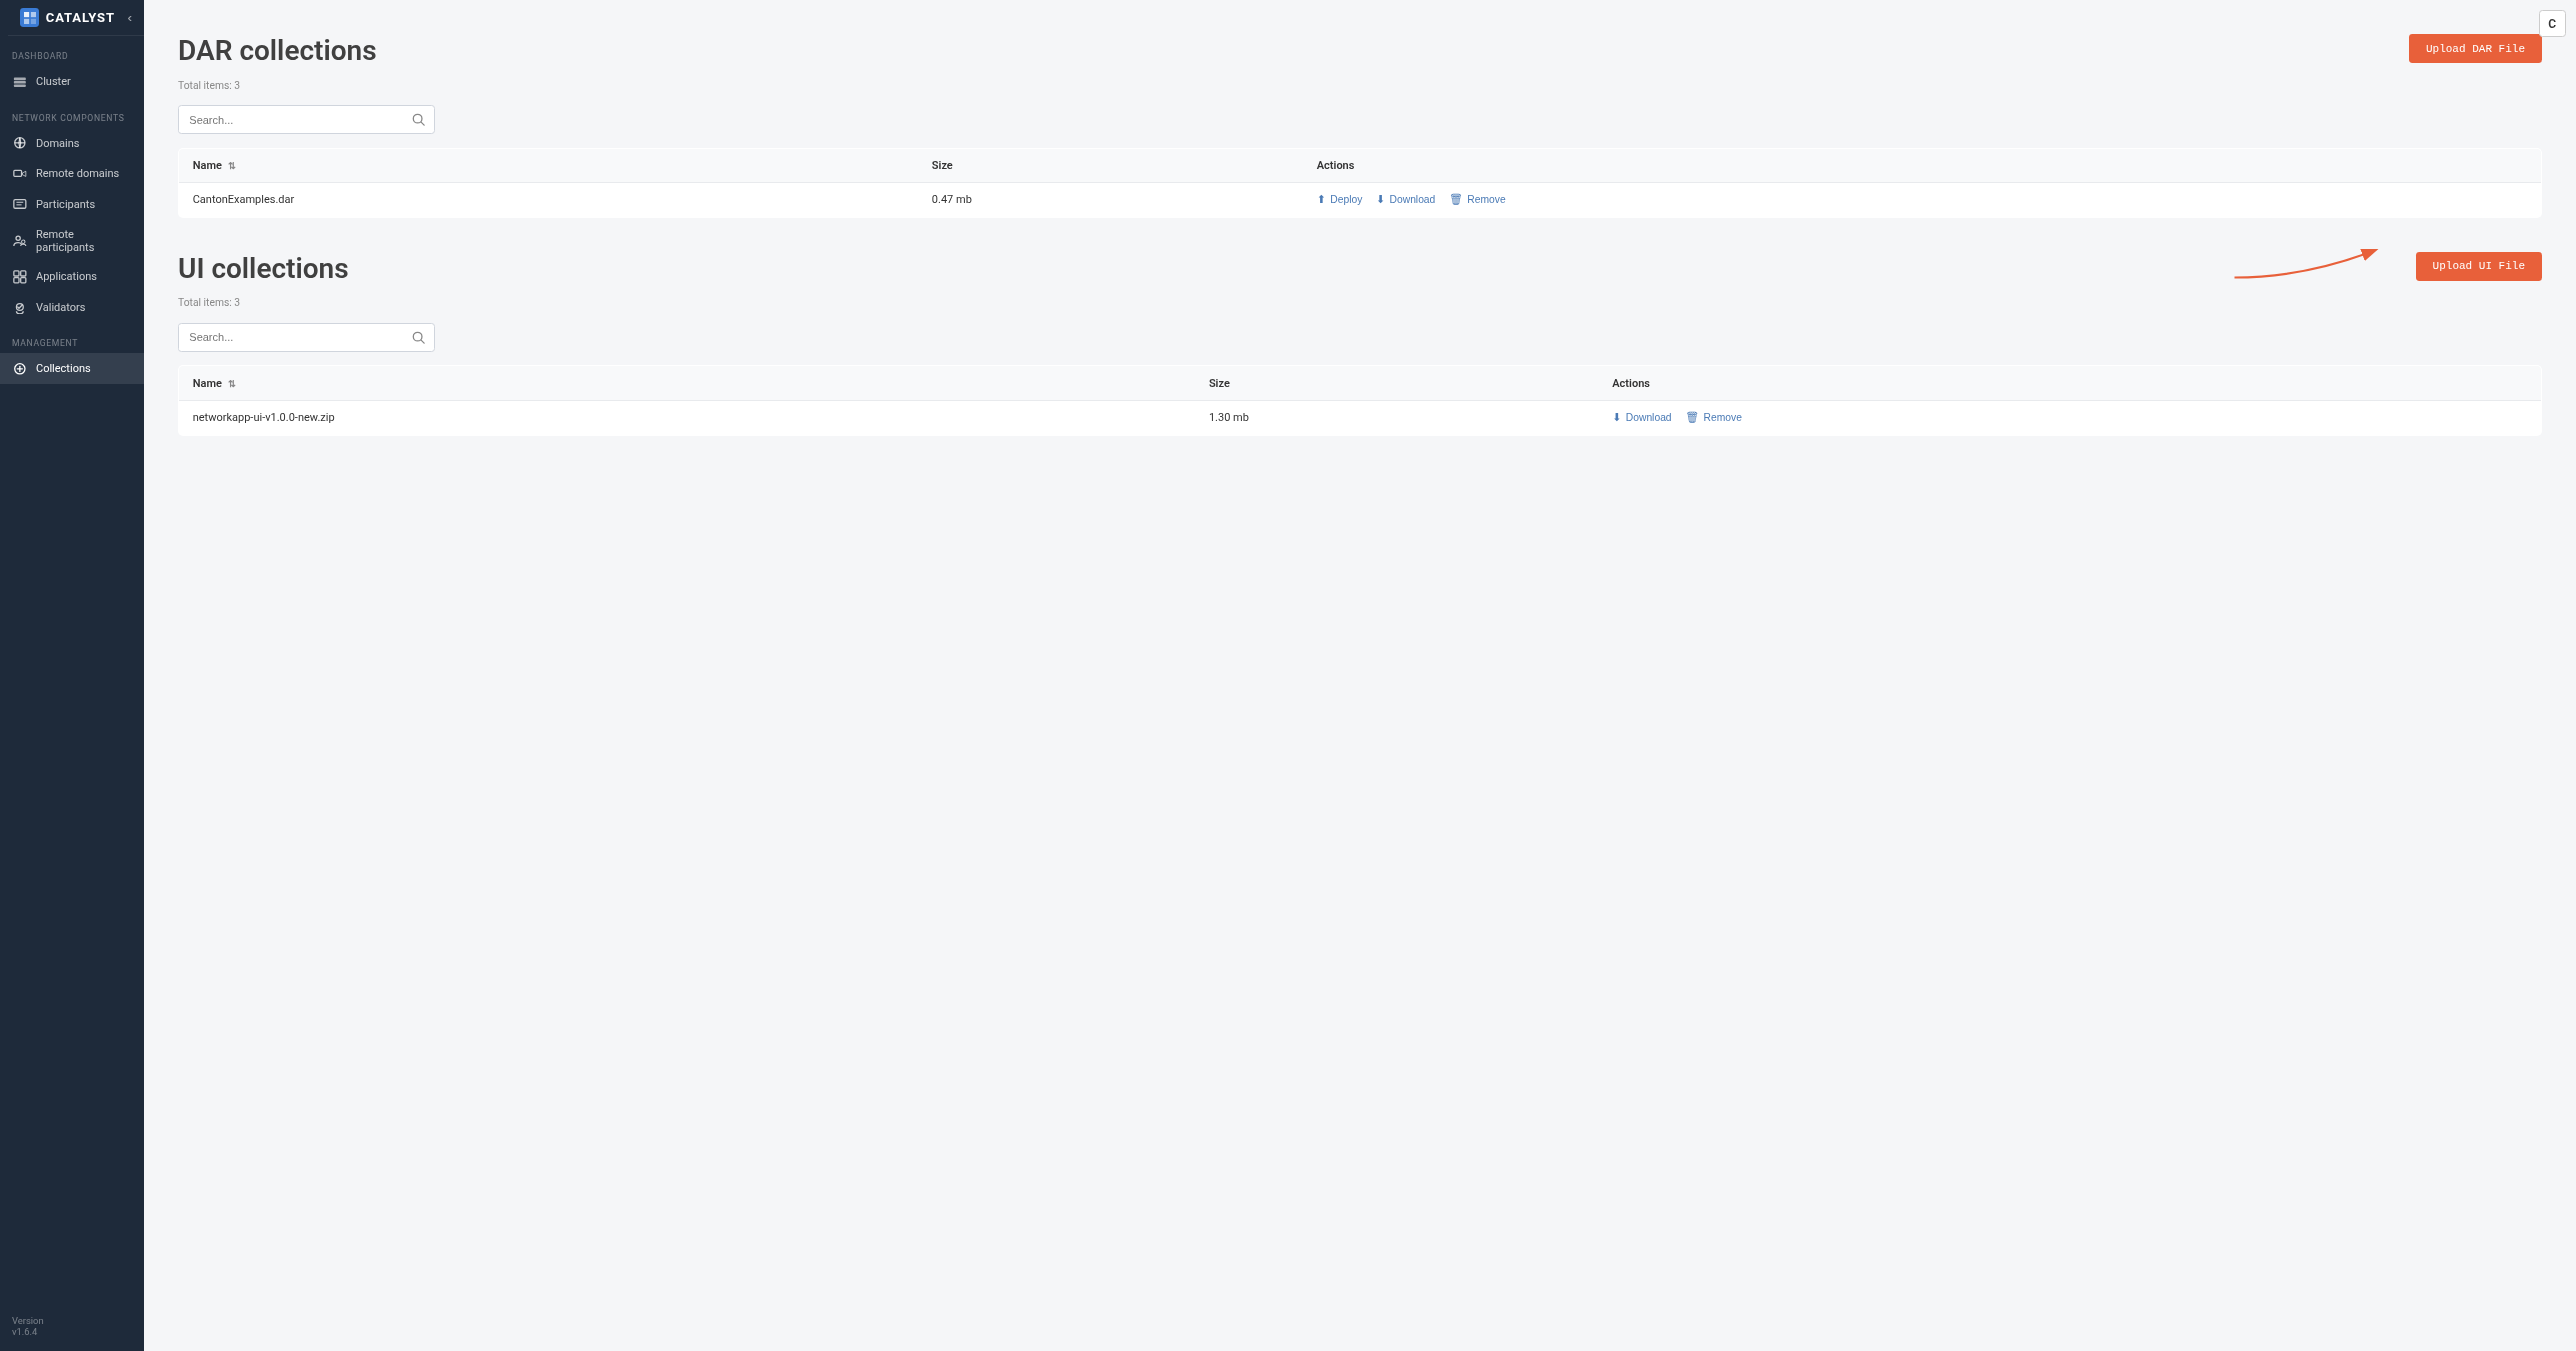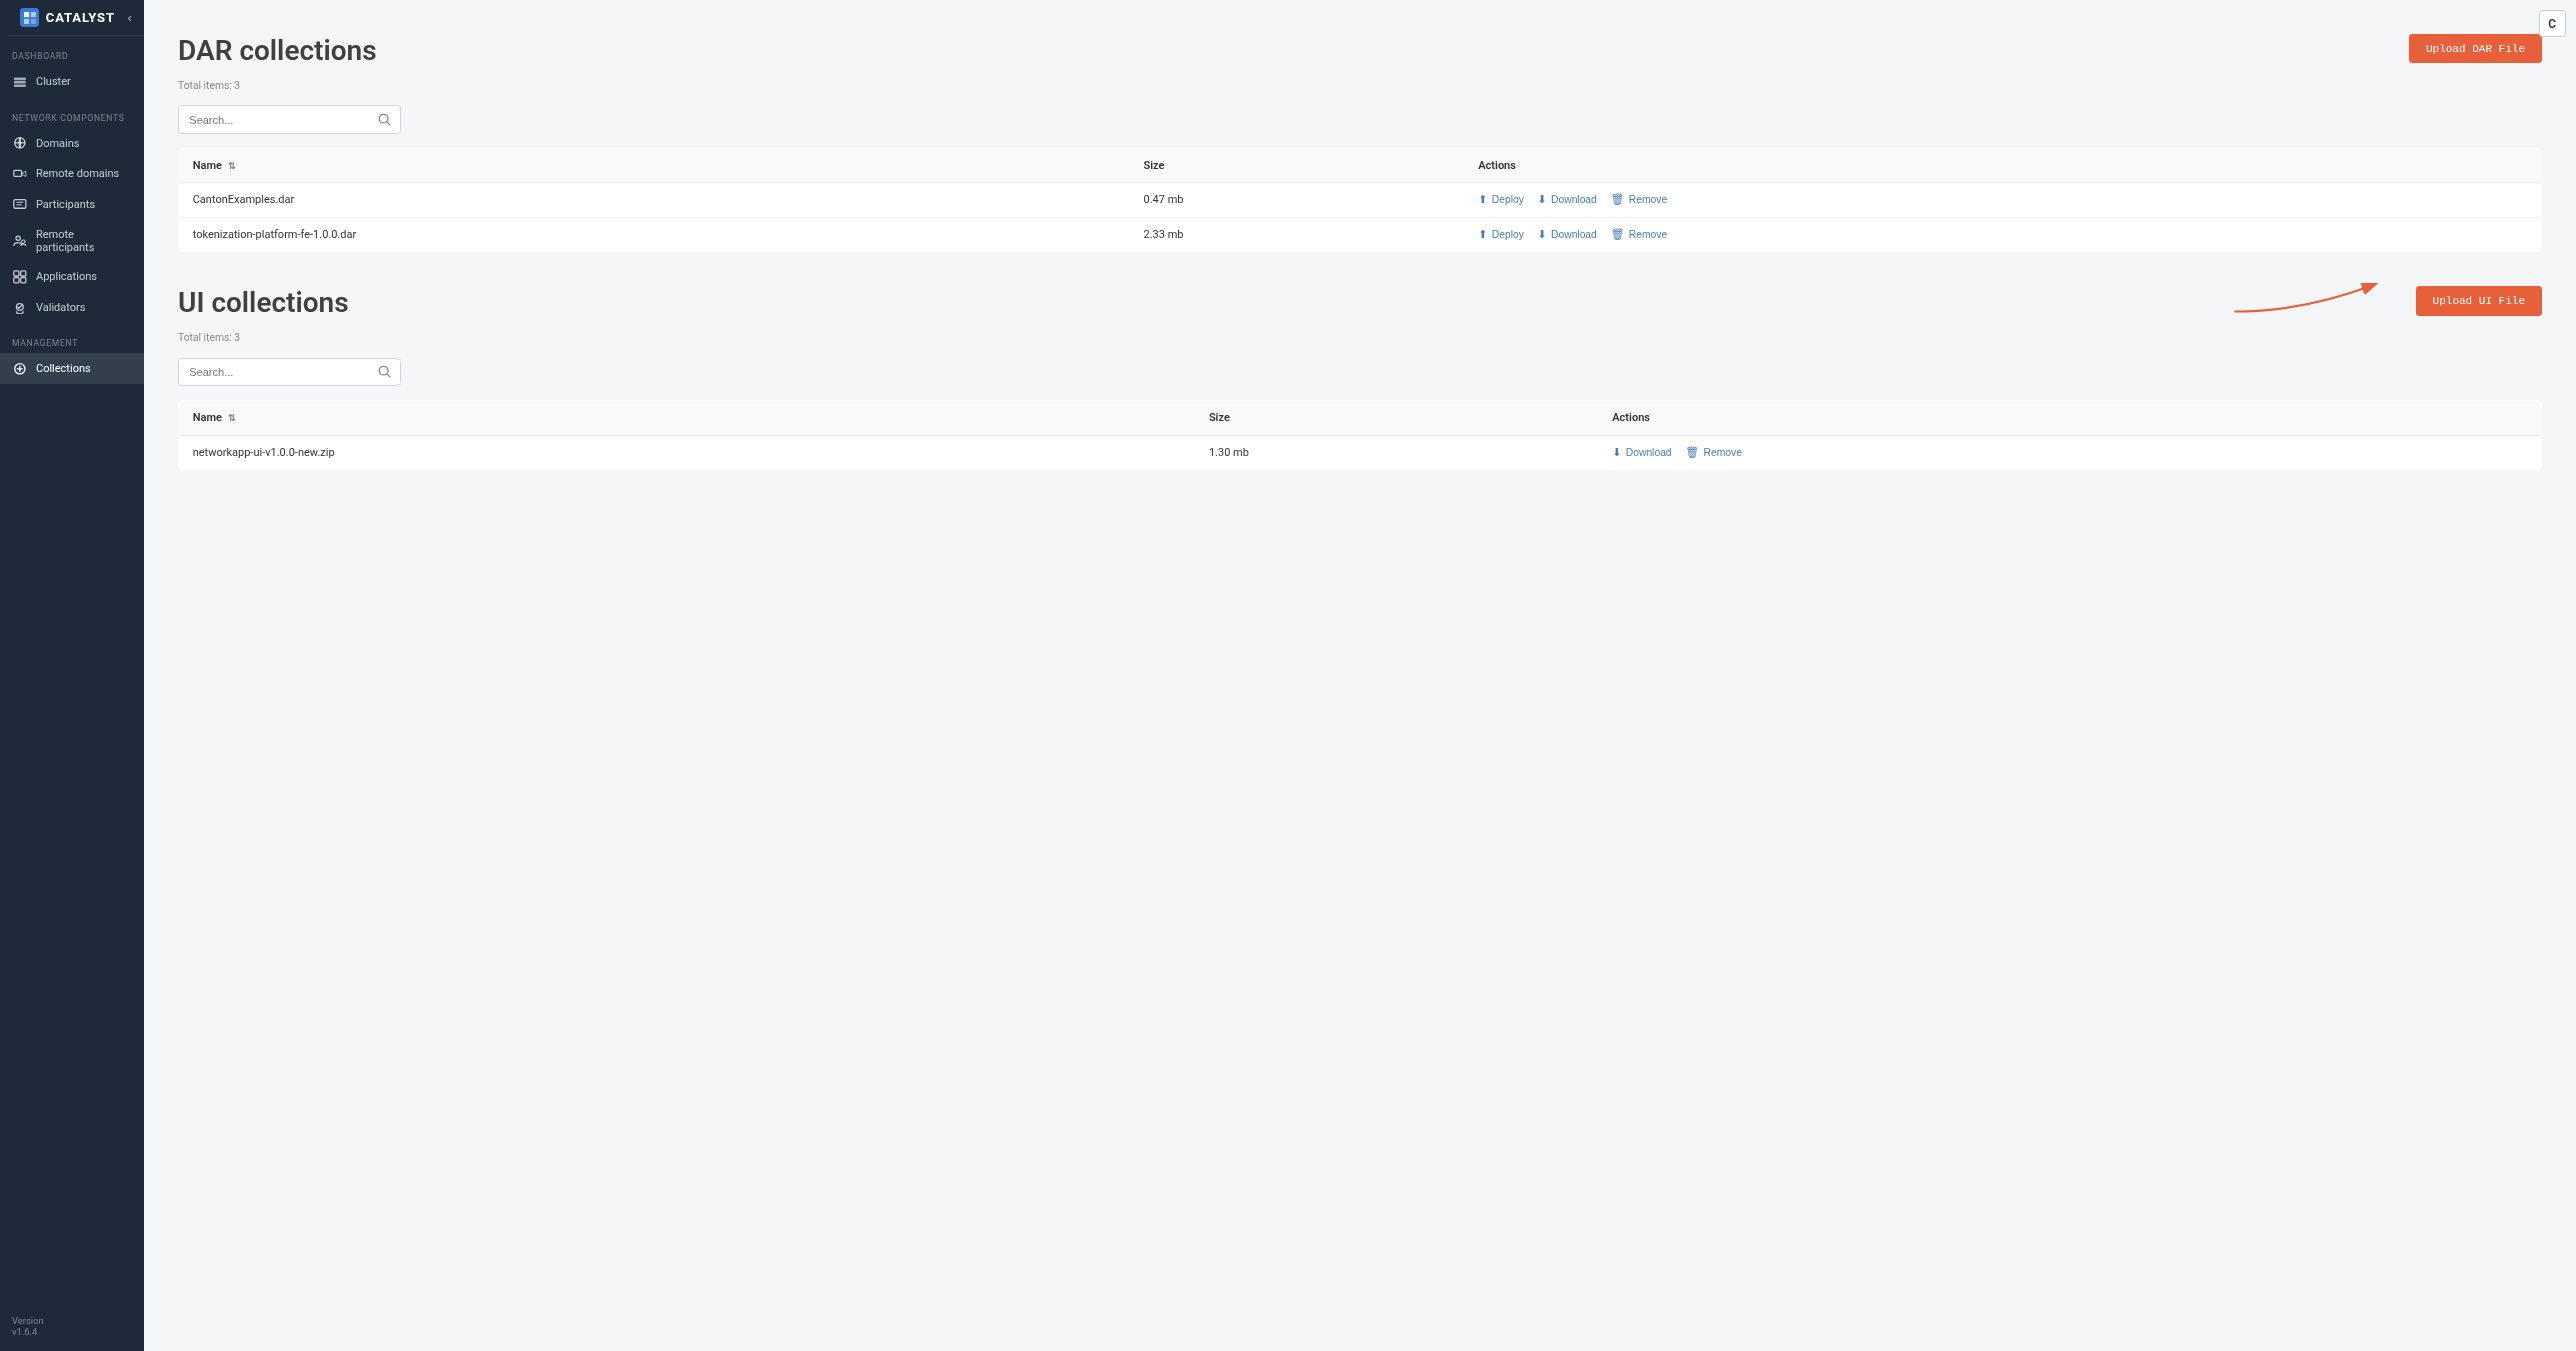--- a/index.html
+++ b/index.html
@@ -133,21 +133,21 @@
       font-family: Liberation Mono, monospace;
     }
 
     
     .search-container {
       display: flex;
       align-items: center;
       border: 0.9px solid #d0d5dd;
       border-radius: 3.4px;
       overflow: hidden;
-      width: 223px;
+      width: 257px;
       margin-bottom: 13.7px;
       background: #fff;
     }
     .search-input {
       border: none;
       outline: none;
       padding: 6.8px 10.3px;
       font-size: 11px;
       flex: 1;
       color: #555;
@@ -375,40 +375,20 @@
             <span class="btn-icon">⬇</span>
             <span>Download</span>
           </button>
           <button class="action-btn remove-btn">
             <span class="btn-icon">🗑</span>
             <span>Remove</span>
           </button>
         </div>
       </td>
     </tr>
-          <tr>
-      <td>tokenization-platform-fe-1.0.0.dar</td>
-      <td>2.33 mb</td>
-      <td>
-        <div class="actions-cell">
-          <button class="action-btn">
-            <span class="btn-icon">⬆</span>
-            <span>Deploy</span>
-          </button>
-          <button class="action-btn">
-            <span class="btn-icon">⬇</span>
-            <span>Download</span>
-          </button>
-          <button class="action-btn remove-btn">
-            <span class="btn-icon">🗑</span>
-            <span>Remove</span>
-          </button>
-        </div>
-      </td>
-    </tr>
         </tbody>
     </table>
   </div>
 
   <div class="section section-wrapper">
     <div class="section-header-row">
       <div>
         <h1 class="section-title">UI collections</h1>
         <div class="section-subtitle">Total items: 3</div>
       </div>

